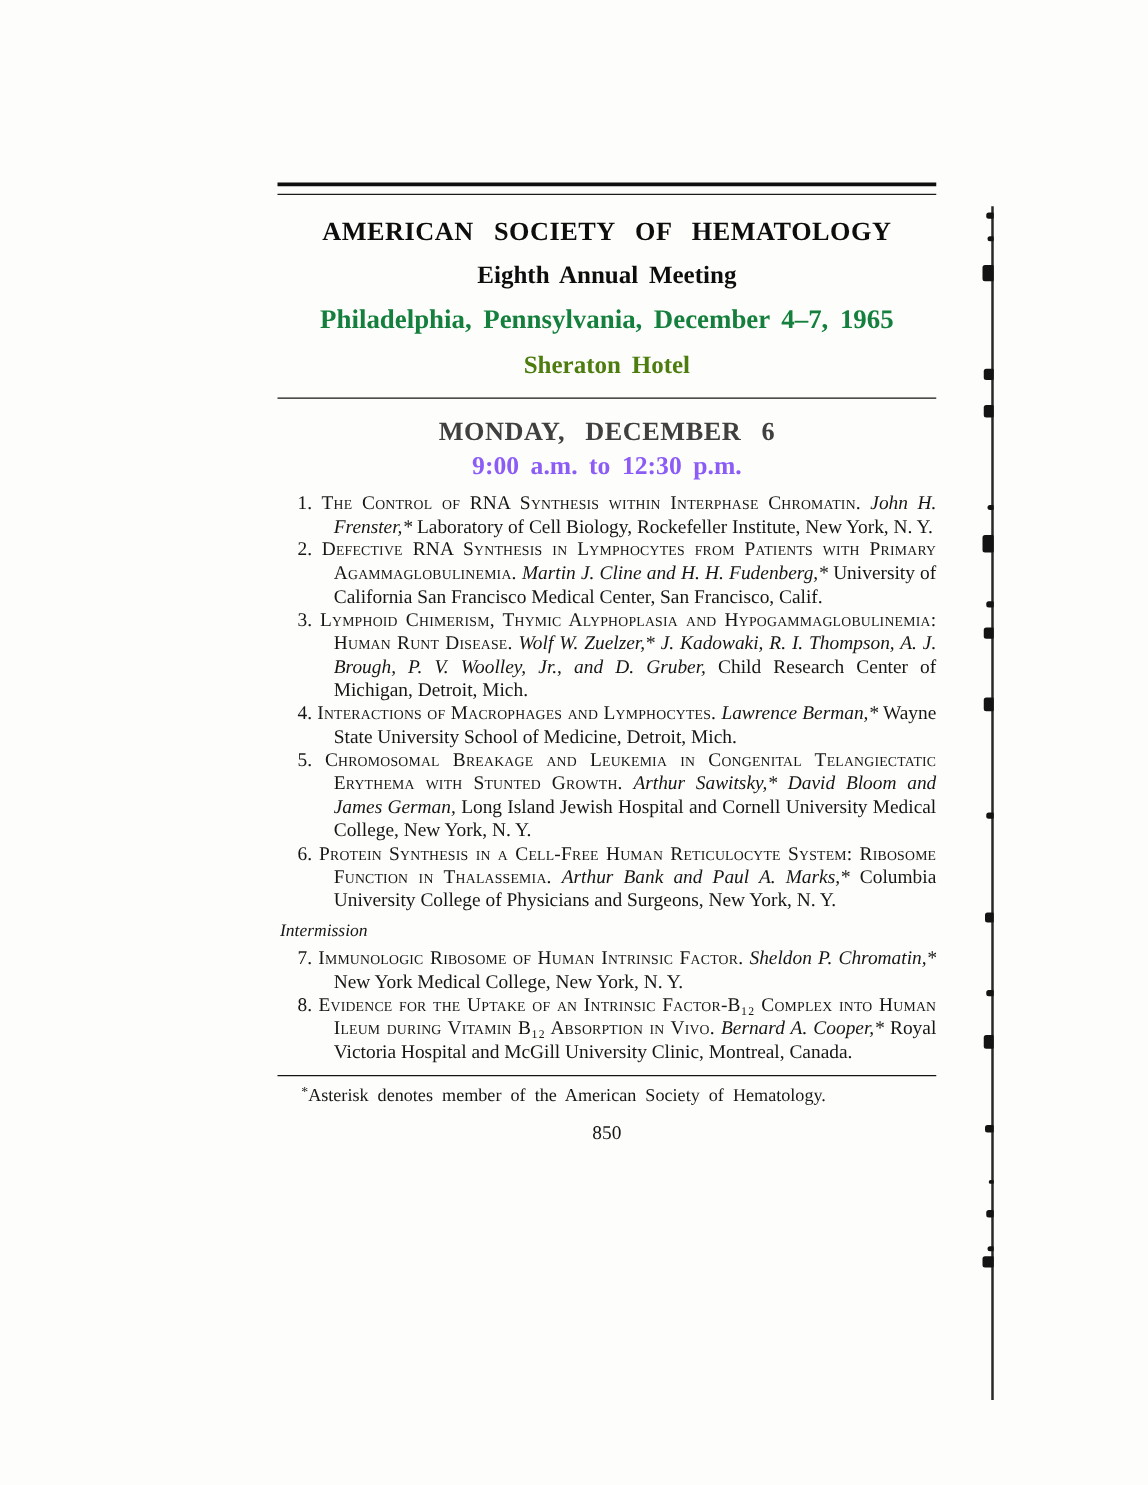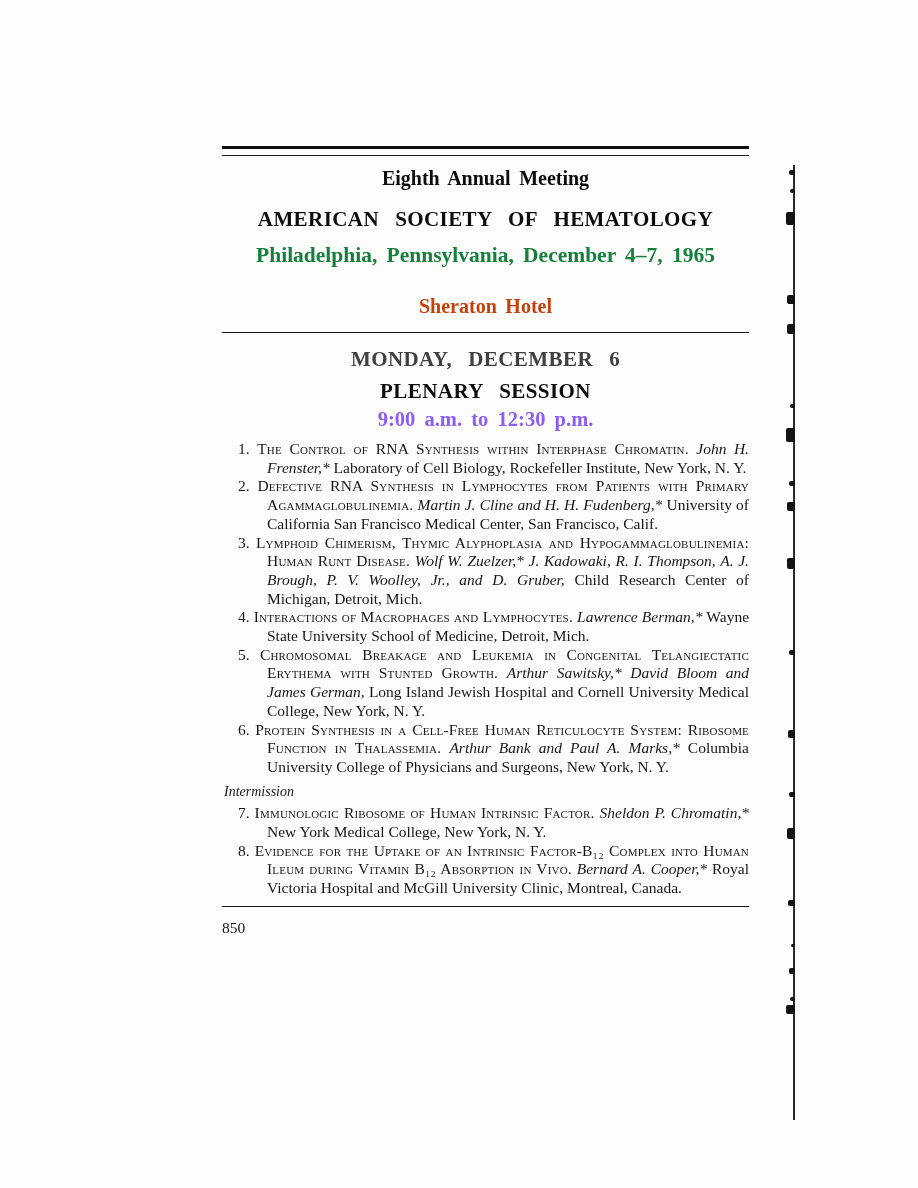--- a/index.html
+++ b/index.html
@@ -26,21 +26,21 @@
     margin-top:14px;
   }
   .rule-footnote{
     border-top:1.6px solid #141414;
     margin-top:8px;
   }
   .center{text-align:center;}
   .h-society{margin-top:17px;font-size:21px;font-weight:bold;color:#0d0d0d;word-spacing:.5em;letter-spacing:.02em;}
   .h-meeting{margin-top:11px;font-size:20px;font-weight:bold;color:#0d0d0d;word-spacing:.18em;}
   .h-location{margin-top:11px;font-size:21.5px;font-weight:bold;color:#15803d;word-spacing:.18em;}
-  .h-venue{margin-top:27px;font-size:20px;font-weight:bold;color:#c2410c;word-spacing:.18em;}
+  .h-venue{margin-top:13px;font-size:20px;font-weight:bold;color:#4d7c0f;word-spacing:.18em;}
   .h-day{margin-top:14px;font-size:21px;font-weight:bold;color:#404040;word-spacing:.5em;letter-spacing:.02em;}
   .h-session{margin-top:7px;font-size:21px;font-weight:bold;color:#0d0d0d;word-spacing:.5em;letter-spacing:.02em;}
   .h-time{margin-top:4px;font-size:20.5px;font-weight:bold;color:#8b5cf6;word-spacing:.2em;}
   .program{margin-top:9px;font-size:15.5px;line-height:18.7px;}
   .item{
     margin:0;
     padding-left:45px;text-indent:-29px;
     text-align:justify;
   }
   .sc{font-variant:small-caps;letter-spacing:.012em;margin-top:12px;}
@@ -49,48 +49,47 @@
     margin:6px 0 3px 2px;
     font-style:italic;font-size:14px;
     text-indent:0;
   }
   .footnote{
     margin:7px 0 0 19px;
     font-size:14.5px;word-spacing:.25em;
   }
   .fn-mark{vertical-align:4px;font-size:11px;}
   .page-number{
-    margin-top:12px;font-size:15.5px;
+    margin-top:12px;text-align:center;font-size:15.5px;
   }
   .edge-line{
     position:absolute;left:793px;top:165px;width:1.7px;height:955px;
     background:#2a2a2a;
   }
   .blob{
     position:absolute;background:#141414;border-radius:2px 1px 1px 2px;
   }
 </style>
 </head>
 <body>
 
 <div class="page">
 
   <div class="content">
 
     <div class="rule-double"></div>
 
+    <div class="center h-society">AMERICAN SOCIETY OF HEMATOLOGY</div>
     <div class="center h-meeting">Eighth Annual Meeting</div>
-    <div class="center h-society">AMERICAN SOCIETY OF HEMATOLOGY</div>
     <div class="center h-location">Philadelphia, Pennsylvania, December 4–7, 1965</div>
     <div class="center h-venue">Sheraton Hotel</div>
 
     <div class="rule-single"></div>
 
     <div class="center h-day">MONDAY, DECEMBER 6</div>
-    <div class="center h-session">PLENARY SESSION</div>
     <div class="center h-time">9:00 a.m. to 12:30 p.m.</div>
 
     <div class="program">
 
       <p class="item"><span>1.</span> <span class="sc">The Control of RNA Synthesis within Interphase Chromatin.</span> <span class="it">John H. Frenster,*</span> <span>Laboratory of Cell Biology, Rockefeller Institute, New York, N. Y.</span></p>
 
       <p class="item"><span>2.</span> <span class="sc">Defective RNA Synthesis in Lymphocytes from Patients with Primary Agammaglobulinemia.</span> <span class="it">Martin J. Cline and H. H. Fudenberg,*</span> <span>University of California San Francisco Medical Center, San Francisco, Calif.</span></p>
 
       <p class="item"><span>3.</span> <span class="sc">Lymphoid Chimerism, Thymic Alyphoplasia and Hypogammaglobulinemia: Human Runt Disease.</span> <span class="it">Wolf W. Zuelzer,* J. Kadowaki, R. I. Thompson, A. J. Brough, P. V. Woolley, Jr., and D. Gruber,</span> <span>Child Research Center of Michigan, Detroit, Mich.</span></p>
 
@@ -104,20 +103,21 @@
 
       <p class="item"><span>7.</span> <span class="sc">Immunologic Ribosome of Human Intrinsic Factor.</span> <span class="it">Sheldon P. Chromatin,*</span> <span>New York Medical College, New York, N. Y.</span></p>
 
       <p class="item"><span>8.</span> <span class="sc">Evidence for the Uptake of an Intrinsic Factor-B₁₂ Complex into Human Ileum during Vitamin B₁₂ Absorption in Vivo.</span> <span class="it">Bernard A. Cooper,*</span> <span>Royal Victoria Hospital and McGill University Clinic, Montreal, Canada.</span></p>
 
 
     </div>
 
     <div class="rule-footnote"></div>
 
+    <p class="footnote"><span class="fn-mark">*</span><span>Asterisk denotes member of the American Society of Hematology.</span></p>
 
     <div class="page-number">850</div>
 
   </div>
 
   <div>
     <div class="edge-line"></div>
   <div class="blob" style="top: 170px; height: 5px; width: 6px; left: 789px;"></div>
       <div class="blob" style="top: 189px; height: 4px; width: 5px; left: 790px;"></div>
       <div class="blob" style="top: 212px; height: 13px; width: 9px; left: 786px;"></div>

